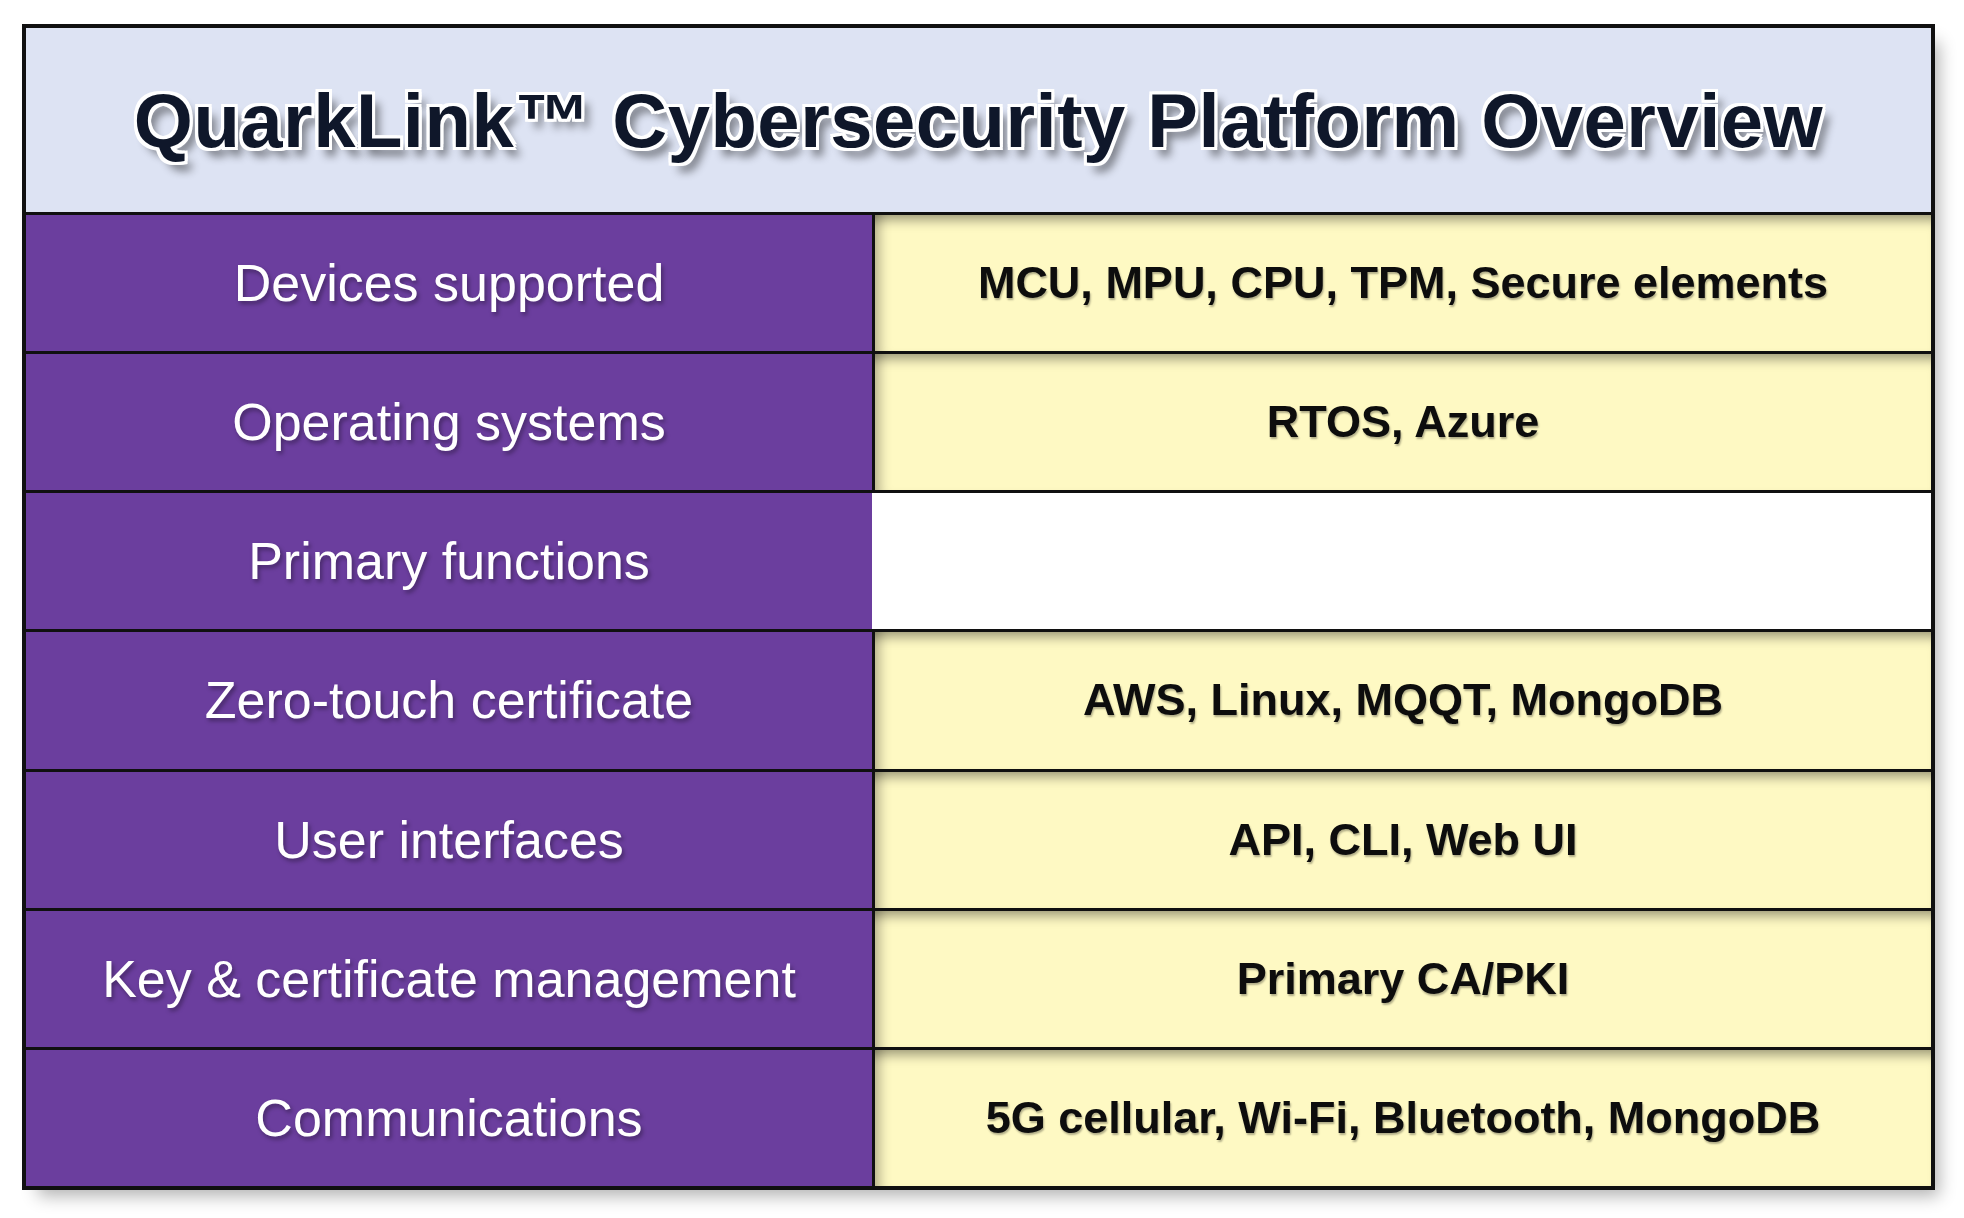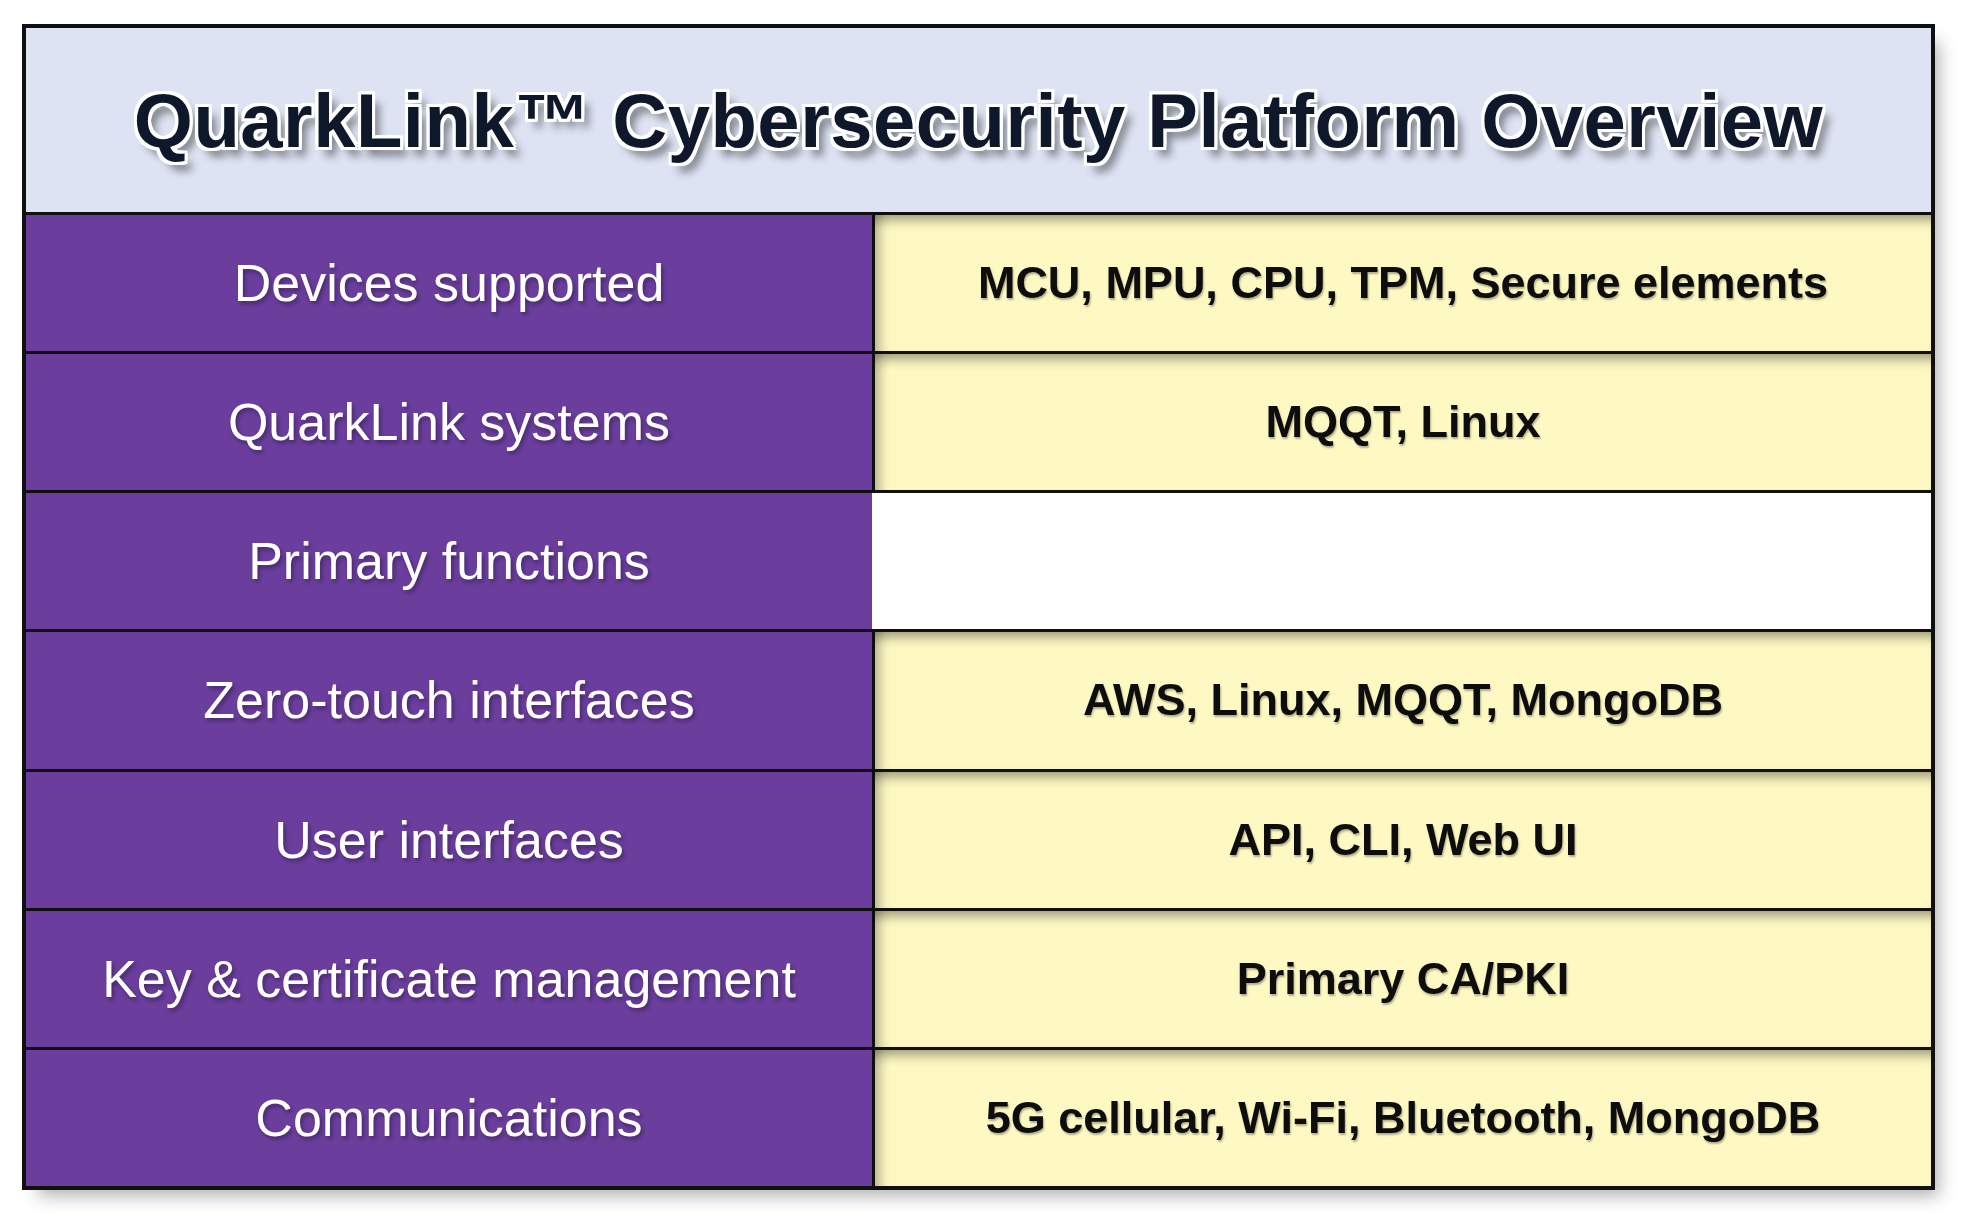--- a/index.html
+++ b/index.html
@@ -95,30 +95,30 @@
     <div class="header-band">
       <div class="header-title">QuarkLink™ Cybersecurity Platform Overview</div>
     </div>
 
     <div class="row">
       <div class="cell cell-label">Devices supported</div>
       <div class="cell cell-value">MCU, MPU, CPU, TPM, Secure elements</div>
     </div>
 
     <div class="row">
-      <div class="cell cell-label">QuarkLink systems</div>
-      <div class="cell cell-value">MQQT, Linux</div>
+      <div class="cell cell-label">Operating systems</div>
+      <div class="cell cell-value">RTOS, Azure</div>
     </div>
 
     <div class="row">
       <div class="cell cell-label">Primary functions</div>
     </div>
 
     <div class="row">
-      <div class="cell cell-label">Zero-touch interfaces</div>
+      <div class="cell cell-label">Zero-touch certificate</div>
       <div class="cell cell-value">AWS, Linux, MQQT, MongoDB</div>
     </div>
 
     <div class="row">
       <div class="cell cell-label">User interfaces</div>
       <div class="cell cell-value">API, CLI, Web UI</div>
     </div>
 
     <div class="row">
       <div class="cell cell-label">Key &amp; certificate management</div>

